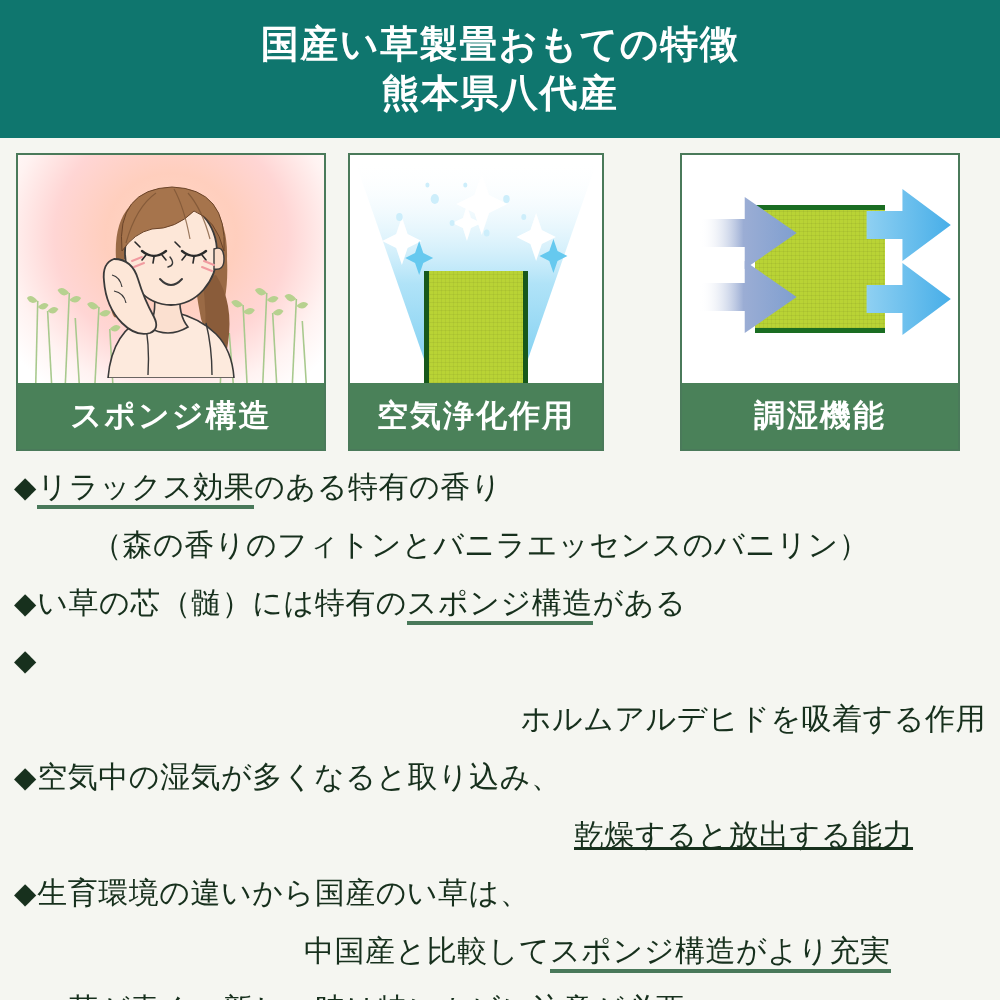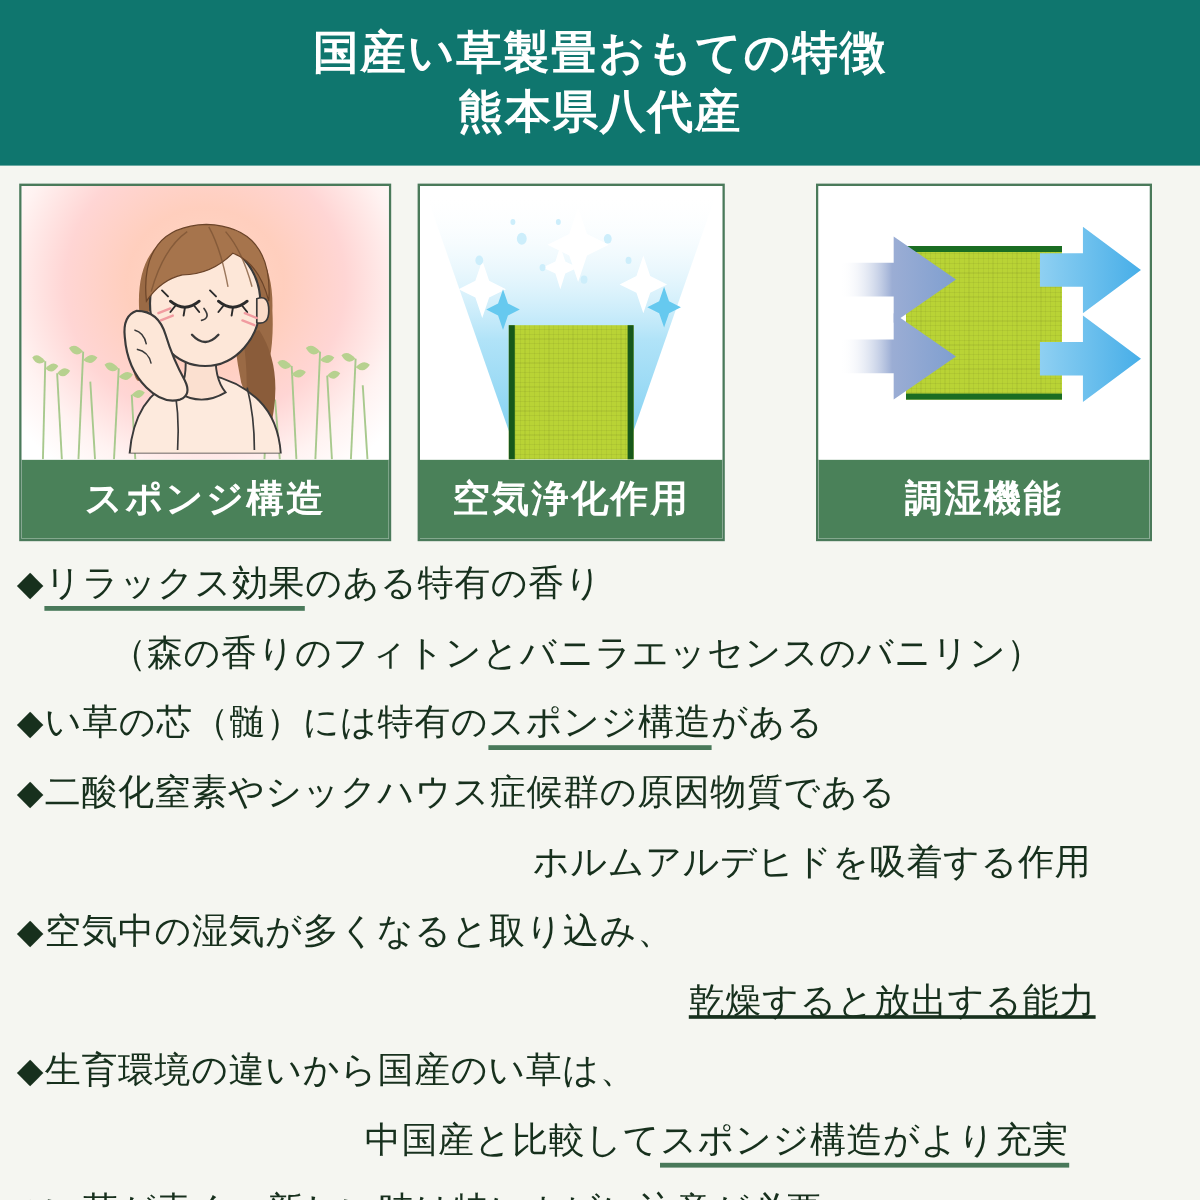--- a/index.html
+++ b/index.html
@@ -101,21 +101,21 @@
   }
   .line {
     display: flex; align-items: baseline;
     color: #17301d;
     font-family: "DejaVu Sans", "Liberation Sans", sans-serif;
     font-size: 30px; line-height: 1.0;
     height: 58px;
     white-space: nowrap;
   }
   .line.indent-1 { padding-left: 78px; }
-  .line.indent-2 { padding-left: 430px; }
+  .line.indent-2 { padding-left: 430px; justify-content: flex-end; }
   .line.indent-3 { padding-left: 560px; text-decoration: underline; }
   .line.indent-4 { padding-left: 290px; text-align: right; }
   .dia {
     font-size: 29px; line-height: 1; margin-right: 1px; color: #17301d;
   }
   .txt { letter-spacing: .5px; }
   .u {
     border-bottom: 4px solid #49795a;
     padding-bottom: 3px;
   }
@@ -301,21 +301,20 @@
         <span class="txt">（森の香りのフィトンとバニラエッセンスのバニリン）</span>
       </div>
       <div class="line">
         <span class="dia">◆</span>
         <span class="txt">い草の芯（髄）には特有の</span>
         <span class="txt u">スポンジ構造</span>
         <span class="txt">がある</span>
       </div>
       <div class="line">
         <span class="dia">◆</span>
-        <span class="txt">二酸化窒素やシックハウス症候群の原因物質である</span>
       </div>
       <div class="line indent-2">
         <span class="txt">ホルムアルデヒドを吸着する作用</span>
       </div>
       <div class="line">
         <span class="dia">◆</span>
         <span class="txt">空気中の湿気が多くなると取り込み、</span>
       </div>
       <div class="line indent-3">
         <span class="txt">乾燥すると放出する能力</span>

